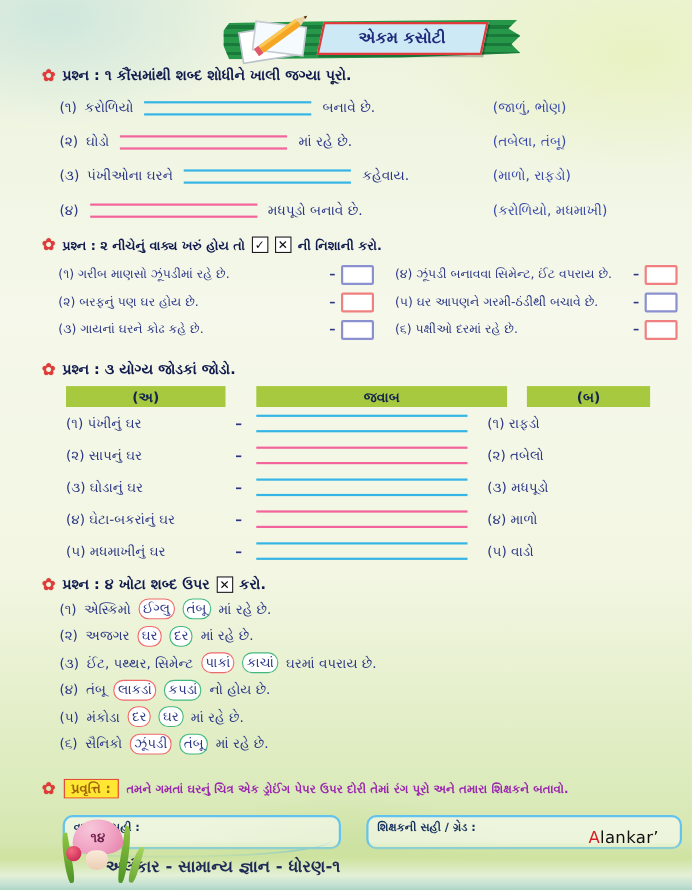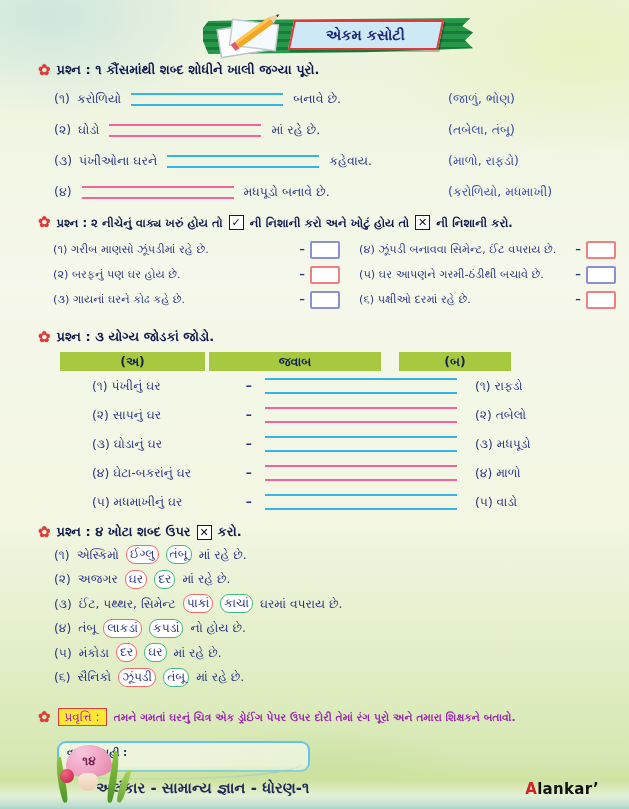--- a/index.html
+++ b/index.html
@@ -48,46 +48,46 @@
   .q2-item { display:flex; align-items:center; gap:5px; padding-left:15px; height:25px; font-size:11.3px; color:#2a3585; }
   .q2-text { flex:1; white-space:nowrap; overflow:hidden; }
   .dash { color:#2a3585; font-weight:bold; }
   .ansbox { width:30px; height:18px; border-radius:2px; border:2px solid; background:#fff; flex:0 0 auto; }
   .ansbox.blue { border-color:#8b90d0; }
   .ansbox.red  { border-color:#f08080; }
 
   
   .q3-bars { display:flex; margin:7px 0 0 22px; }
   .bar { background:#a6c93f; color:#15254d; font-weight:bold; font-size:12.5px; text-align:center; height:19px; line-height:19px; }
-  .bar-a { width:145px; } .bar-mid { width:172px; margin-left:4px; } .bar-b { width:112px; margin-left:18px; }
+  .bar-a { width:145px; } .bar-mid { width:228px; margin-left:28px; } .bar-b { width:112px; margin-left:18px; }
   .q3-row { display:flex; align-items:center; margin-left:22px; height:29px; font-size:12.3px; color:#2a3585; }
-  .q3-left { width:160px; display:flex; justify-content:space-between; white-space:nowrap; overflow:hidden;margin-left:32px; }
+  .q3-left { width:160px; display:flex; justify-content:space-between; white-space:nowrap; overflow:hidden; }
   .mline { width:192px; height:16px; margin-left:13px; border-top:2.4px solid; border-bottom:2.4px solid; }
   .mline.cyan { border-color:#35b5e5; } .mline.pink { border-color:#f2649b; }
   .q3-right { margin-left:18px; white-space:nowrap; }
 
   
   .q4-row { display:flex; align-items:center; gap:7px; margin:4.5px 0 0 16px; font-size:12.3px; color:#2a3585; height:20px; white-space:nowrap; }
   .wordbox { border:1.7px solid; border-radius:9px; padding:0 3px; line-height:17px; height:19px; background:#fff; color:#2a3585; }
   .wordbox.red { border-color:#ef6a6a; } .wordbox.green { border-color:#43b97f; }
 
   
   .activity { position:absolute; left:38px; top:708px; width:585px; display:flex; align-items:center; gap:7px; overflow:hidden; }
-  .act-label { background:#ffe733; border:1.6px solid #e23c3c; color:#a21caf; font-weight:normal; font-size:12px; padding:1px 6px; white-space:nowrap; }
+  .act-label { background:#ffe733; border:1.6px solid #e23c3c; color:#a16207; font-weight:bold; font-size:12px; padding:1px 6px; white-space:nowrap; }
   .act-text { color:#9c27b0; font-weight:bold; font-size:10.8px; white-space:nowrap; overflow:hidden; }
 
   
   .sigbox { position:absolute; height:31px; border:2px solid #62c4ee; border-radius:9px; background:rgba(255,255,255,.55);
     font-size:10.3px; color:#16315e; font-weight:bold; padding:3px 8px; }
   .sig-left { left:57px; top:741px; width:253px; }
   .sig-right { left:333px; top:741px; width:287px; }
   .swoosh { position:absolute; left:62px; top:752px; width:240px; height:28px;
     border-bottom:2px solid #57b8e8; border-radius:0 0 60% 30%; }
   .bookline { position:absolute; left:96px; top:779px; font-size:15px; font-weight:bold; color:#1d2a55; white-space:nowrap; }
-  .logo { position:absolute; right:30px; top:780px; font-size:15px; font-weight:bold; color:#111; letter-spacing:.3px; }
+  .logo { position:absolute; right:30px; top:752px; font-size:15px; font-weight:normal; color:#111; letter-spacing:.3px; }
   .logo .a { color:#d61f26; }
 
   .mushroom { position:absolute; left:30px; bottom:6px; width:70px; height:60px;margin-left:28px; }
   .m-cap { position:absolute; left:8px; top:2px; width:46px; height:32px; background:radial-gradient(circle at 35% 25%, #f7c6da 0%, #ef9ec0 60%, #e27ba6 100%);
     border-radius:50% 50% 46% 46% / 70% 70% 35% 35%; display:flex; align-items:center; justify-content:center;
     color:#6d1d4a; font-weight:bold; font-size:12px; }
   .m-stem { position:absolute; left:20px; top:30px; width:20px; height:18px; background:linear-gradient(#f9ead9, #eccdb4); border-radius:40% 40% 50% 50%; }
   .m-berry { position:absolute; left:2px; top:26px; width:14px; height:14px; background:radial-gradient(circle at 35% 30%, #f26a7e, #c2184c); border-radius:50%; }
   .blade { position:absolute; bottom:0; width:7px; background:linear-gradient(#8fc541, #4e9428); border-radius:70% 0 40% 40%; }
   .b1 { left:0; height:46px; transform:rotate(-10deg); }
@@ -149,21 +149,20 @@
       <span>મધપૂડો બનાવે છે.</span>
       <span class="opts">(કરોળિયો, મધમાખી)</span>
     </div>
   </div>
 
   <div class="sect" style="top:215px;">
     <div class="q-header" style="font-size:11.6px;">
       <span class="flower">✿</span>
       <span>પ્રશ્ન : ૨  નીચેનું વાક્ય ખરું હોય તો</span>
       <span class="cb">✓</span>
-      <span>ની નિશાની કરો અને ખોટું હોય તો</span>
       <span class="cb">✕</span>
       <span>ની નિશાની કરો.</span>
     </div>
     <div class="q2-grid">
       <div class="q2-item">
         <span class="q2-text"><span>(૧)</span> <span>ગરીબ માણસો ઝૂંપડીમાં રહે છે.</span></span>
         <span class="dash">–</span>
         <span class="ansbox blue"></span>
       </div>
       <div class="q2-item">
@@ -299,20 +298,23 @@
 
   <div class="activity">
     <span class="flower">✿</span>
     <span class="act-label">પ્રવૃત્તિ :</span>
     <span class="act-text">તમને ગમતાં ઘરનું ચિત્ર એક ડ્રોઈંગ પેપર ઉપર દોરી તેમાં રંગ પૂરો અને તમારા શિક્ષકને બતાવો.</span>
   </div>
 
   <div class="swoosh"></div>
   <div class="sigbox sig-left">
     <span>વાલીની સહી :</span>
+  </div>
+  <div class="sigbox sig-right">
+    <span>શિક્ષકની સહી / ગ્રેડ :</span>
   </div>
 
   <div class="bottom-band"></div>
   <div class="bookline">અલંકાર - સામાન્ય જ્ઞાન - ધોરણ-૧</div>
   <div class="logo"><span class="a">A</span><span>lankar</span>’</div>
   <div class="mushroom">
     <div class="blade b1"></div>
     <div class="blade b2"></div>
     <div class="blade b3"></div>
     <div class="m-cap">

